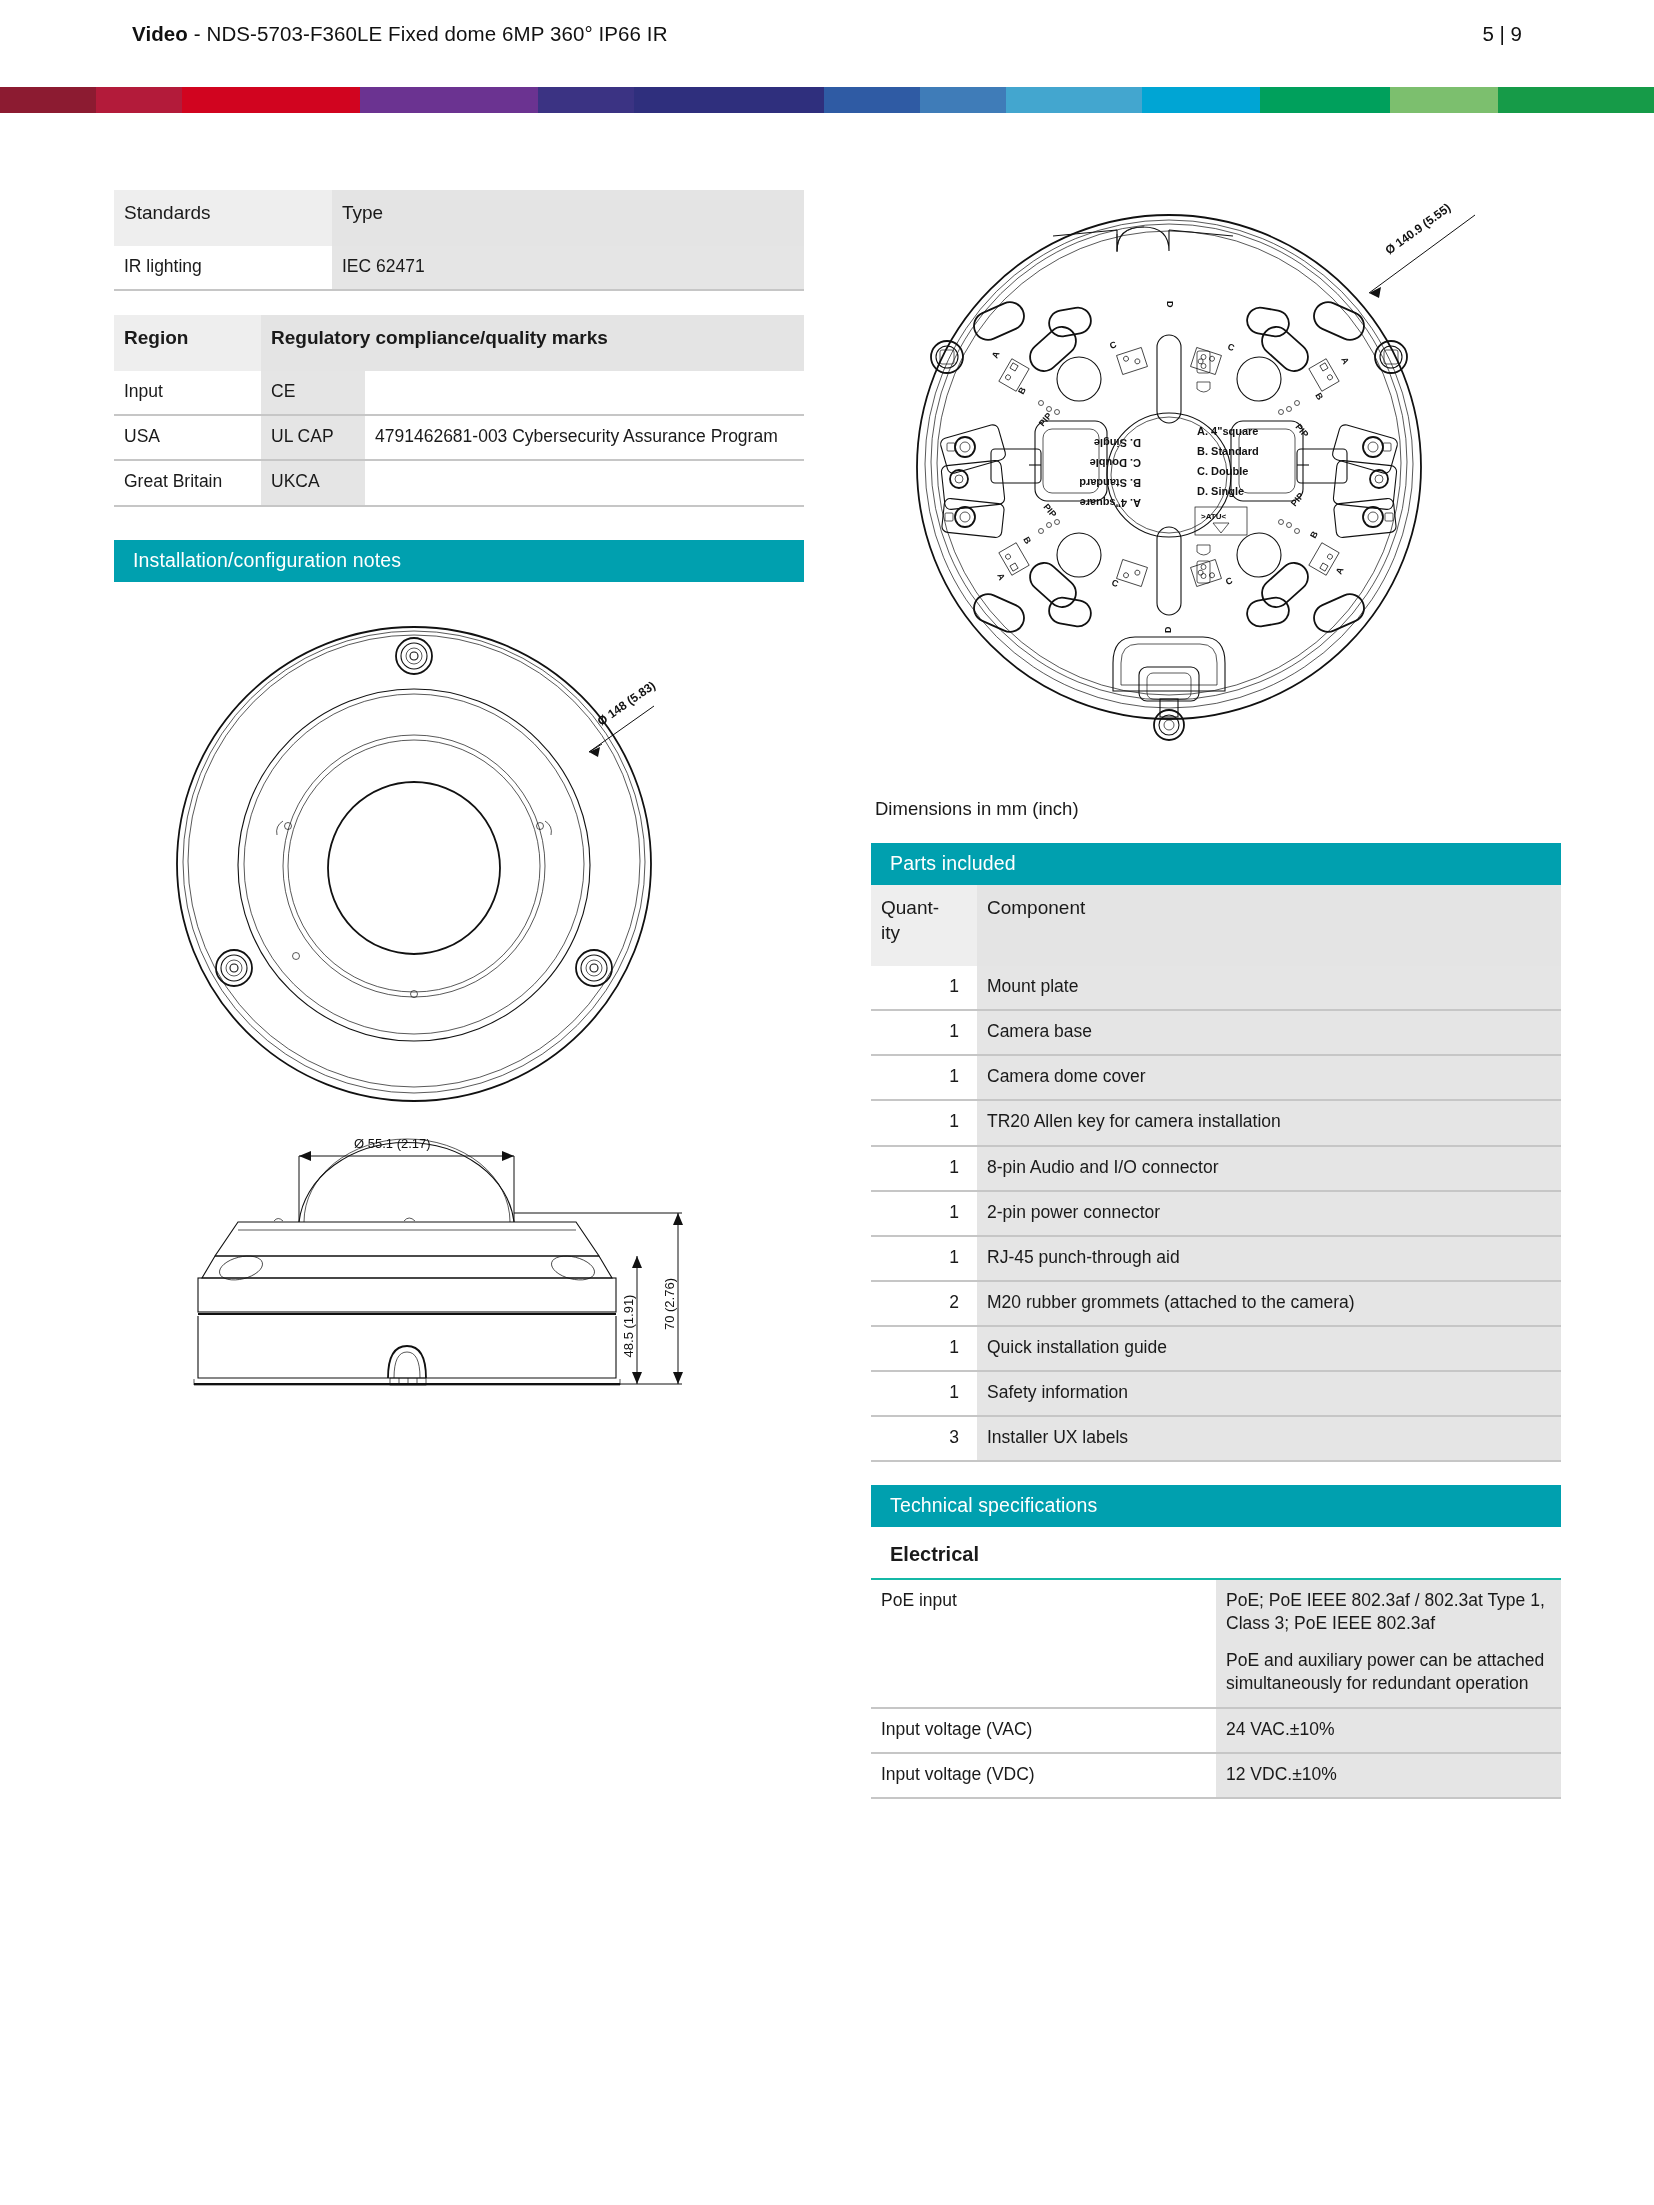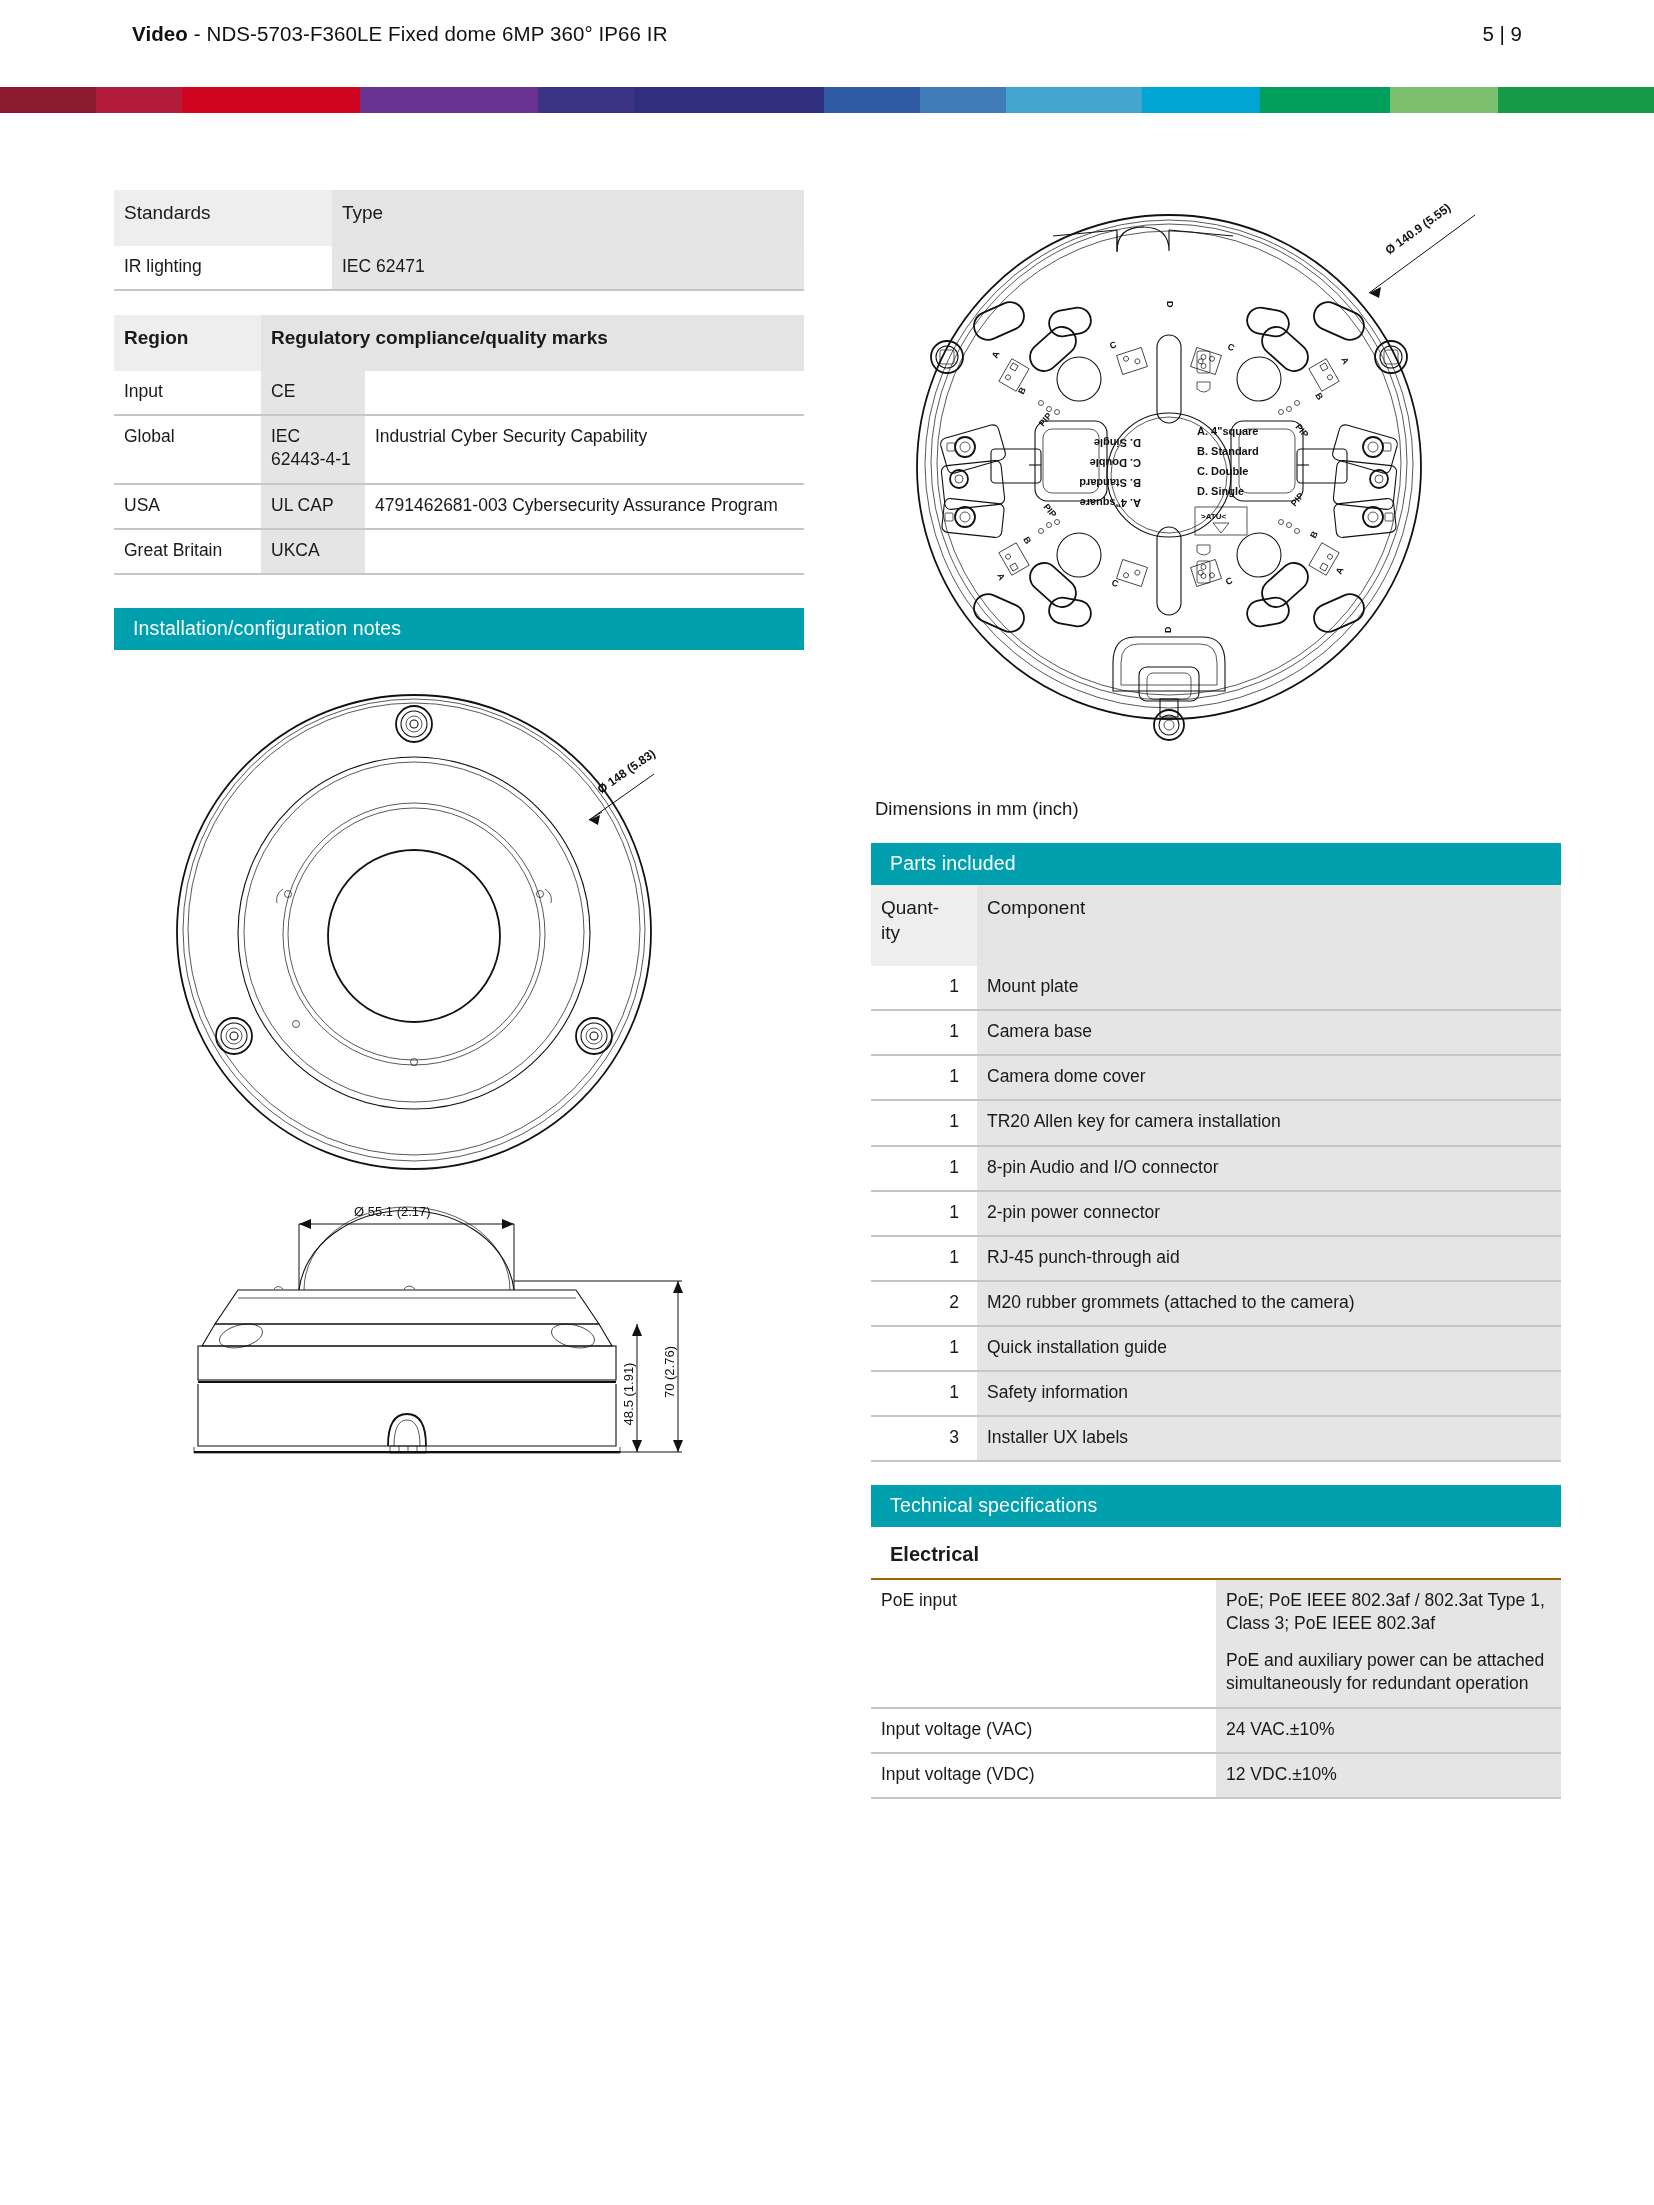--- a/index.html
+++ b/index.html
@@ -135,25 +135,20 @@
       <tr class="hdr-row">
         <td class="plain" style="font-weight:700">Region</td>
         <td colspan="2" style="font-weight:700">Regulatory compliance/quality marks</td>
       </tr>
       <tr class="rowline">
         <td>Input</td>
         <td class="shade">CE</td>
         <td></td>
       </tr>
       <tr class="rowline">
-        <td>Global</td>
-        <td class="shade">IEC 62443-4-1</td>
-        <td>Industrial Cyber Security Capability</td>
-      </tr>
-      <tr class="rowline">
         <td>USA</td>
         <td class="shade">UL CAP</td>
         <td>4791462681-003 Cybersecurity Assurance Program</td>
       </tr>
       <tr class="rowline">
         <td>Great Britain</td>
         <td class="shade">UKCA</td>
         <td></td>
       </tr>
     </tbody>
@@ -579,21 +574,21 @@
   <div class="bar">Technical specifications</div>
 
   <div class="subhead">Electrical</div>
 
   <table class="tbl">
     <colgroup>
         <col style="width:345px">
         <col style="width:345px">
       </colgroup>
     <tbody>
-      <tr class="rowline" style="border-top:2px solid #a16207">
+      <tr class="rowline" style="border-top:2px solid #14b8a6">
         <td>PoE input</td>
         <td class="shade">
           <div>PoE; PoE IEEE 802.3af / 802.3at Type 1, Class 3; PoE IEEE 802.3af</div>
           <div style="height:14px"></div>
           <div>PoE and auxiliary power can be attached simultaneously for redundant operation</div>
         </td>
       </tr>
       <tr class="rowline">
         <td>Input voltage (VAC)</td>
         <td class="shade">24 VAC.±10%</td>

